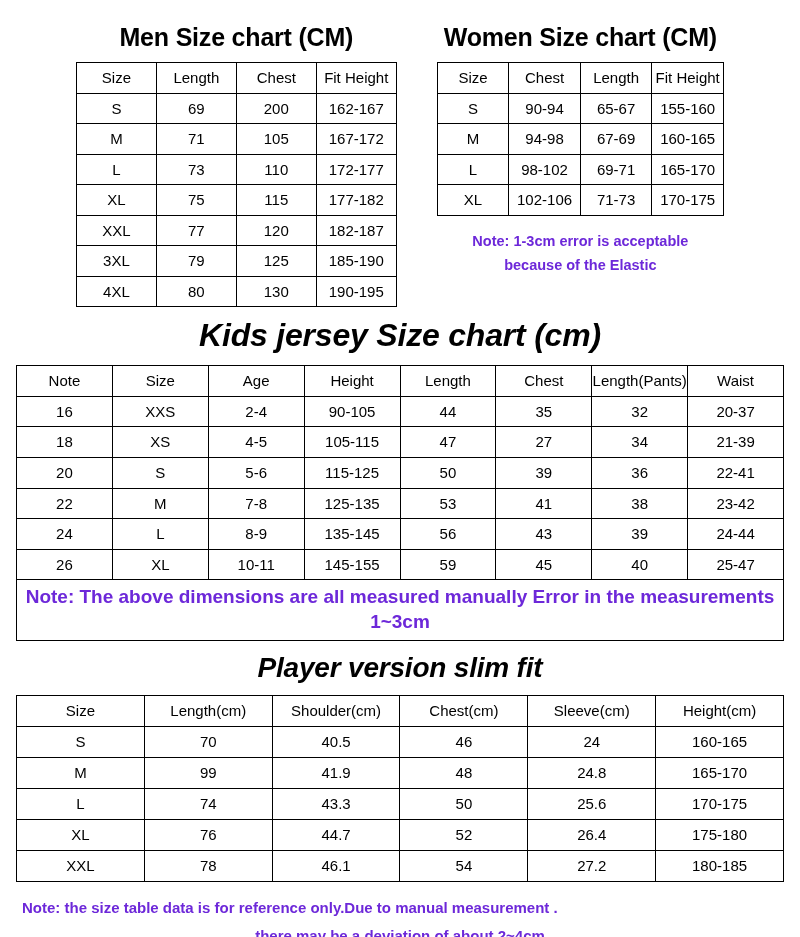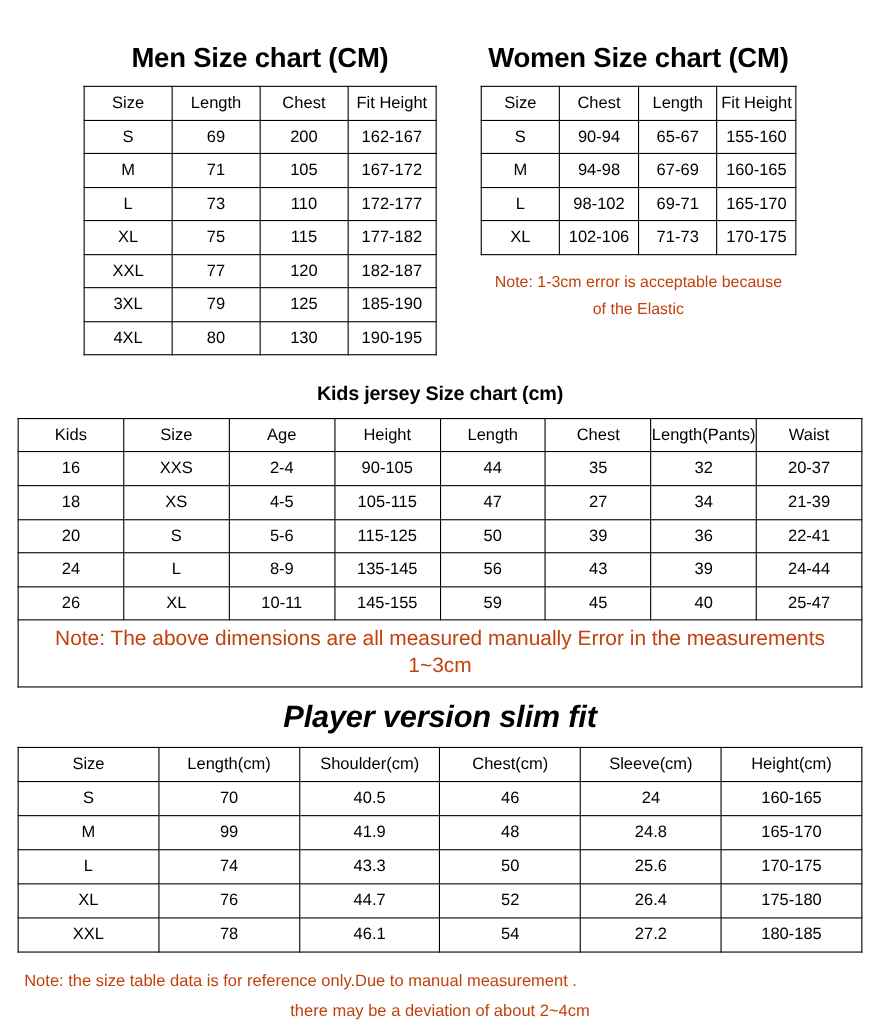--- a/index.html
+++ b/index.html
@@ -18,33 +18,33 @@
     position: relative;
     width: 800px;
     height: 937px;
     box-sizing: border-box;
     padding: 18px 16px 8px 16px;
   }
   .section { width: 768px; margin: 0 auto; }
   .two-col {
     display: flex;
     width: 648px;
-    margin: 16px auto;
+    margin: 0 auto;
   }
   .col { width: 384px; box-sizing: border-box; }
 
   .title {
     text-align: center;
     font-weight: bold;
     font-size: 25px;
     line-height: 1.25;
     padding: 4px 0 9px 0;
     letter-spacing: -0.2px;
   }
-  .title.kids { font-size: 18px; padding: 8px 0 10px 0; }
+  .title.kids { font-size: 32px; padding: 8px 0 10px 0; font-style: italic; }
   .title.player { font-size: 28px; padding: 9px 0 10px 0; font-style: italic; }
 
   table {
     border-collapse: collapse;
     width: 100%;
     table-layout: fixed;
   }
   td, th {
     border: 1px solid #000000;
     text-align: center;
@@ -54,22 +54,22 @@
     padding: 0;
     height: 30px;
     line-height: 30px;
     white-space: nowrap;
   }
   .men-table td, .women-table td { height: 29.5px; line-height: 29.5px; }
   .kids-table td { height: 29.6px; line-height: 29.6px; }
   .player-table td { height: 30px; line-height: 30px; }
 
   .note {
-    color: #c2410c;
-    font-weight: normal;
+    color: #6d28d9;
+    font-weight: bold;
     font-size: 14.5px;
     line-height: 1.65;
     text-align: center;
   }
   .note-women {
     padding: 14px 10px 0 10px;
     text-align: center;
   }
   .note-kids {
     border: 1px solid #000000;
@@ -189,21 +189,21 @@
       <div class="note note-women">Note: 1-3cm error is acceptable because of the Elastic</div>
     </div>
 
   </div>
 
   <div class="section">
     <div class="title kids">Kids jersey Size chart (cm)</div>
     <table class="kids-table">
       <tbody>
         <tr>
-          <td>Kids</td>
+          <td>Note</td>
           <td>Size</td>
           <td>Age</td>
           <td>Height</td>
           <td>Length</td>
           <td>Chest</td>
           <td>Length(Pants)</td>
           <td>Waist</td>
         </tr>
         <tr>
           <td>16</td>
@@ -229,20 +229,30 @@
           <td>20</td>
           <td>S</td>
           <td>5-6</td>
           <td>115-125</td>
           <td>50</td>
           <td>39</td>
           <td>36</td>
           <td>22-41</td>
         </tr>
         <tr>
+          <td>22</td>
+          <td>M</td>
+          <td>7-8</td>
+          <td>125-135</td>
+          <td>53</td>
+          <td>41</td>
+          <td>38</td>
+          <td>23-42</td>
+        </tr>
+        <tr>
           <td>24</td>
           <td>L</td>
           <td>8-9</td>
           <td>135-145</td>
           <td>56</td>
           <td>43</td>
           <td>39</td>
           <td>24-44</td>
         </tr>
         <tr>

